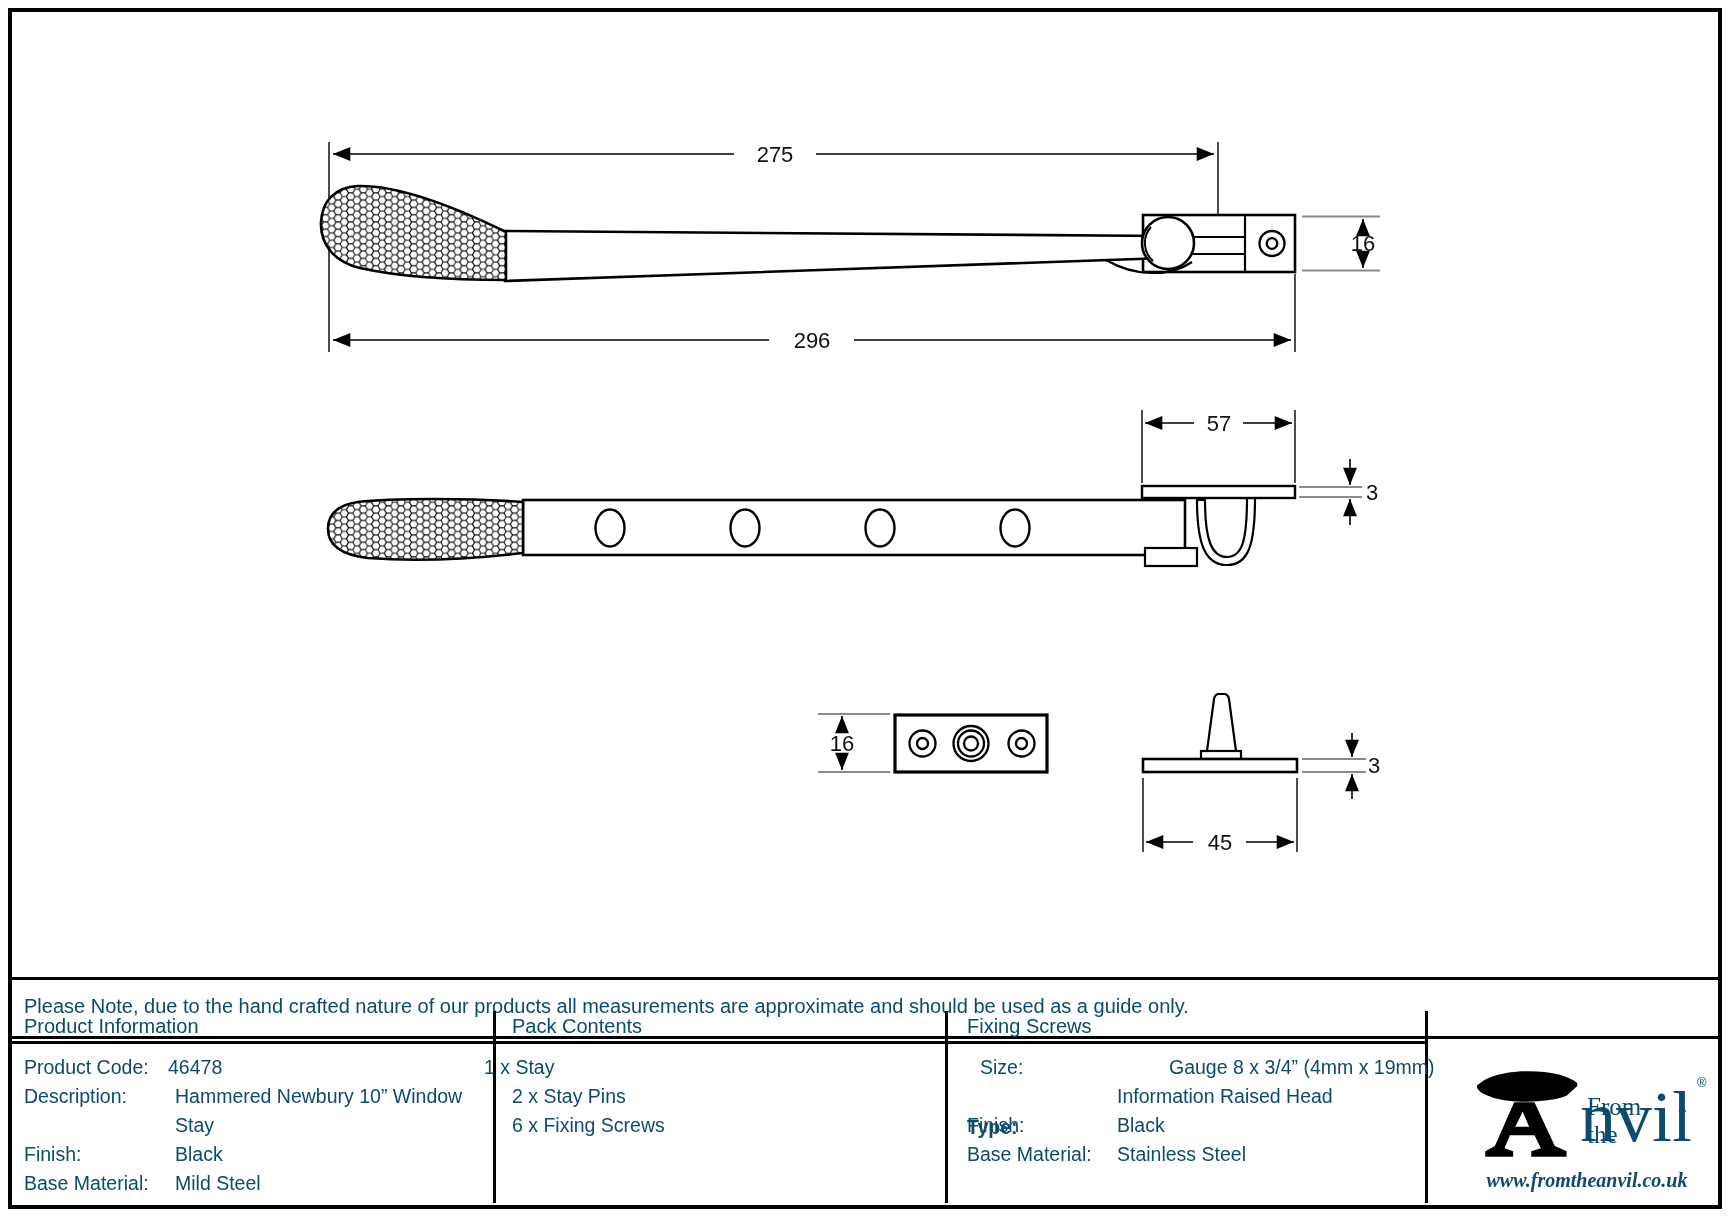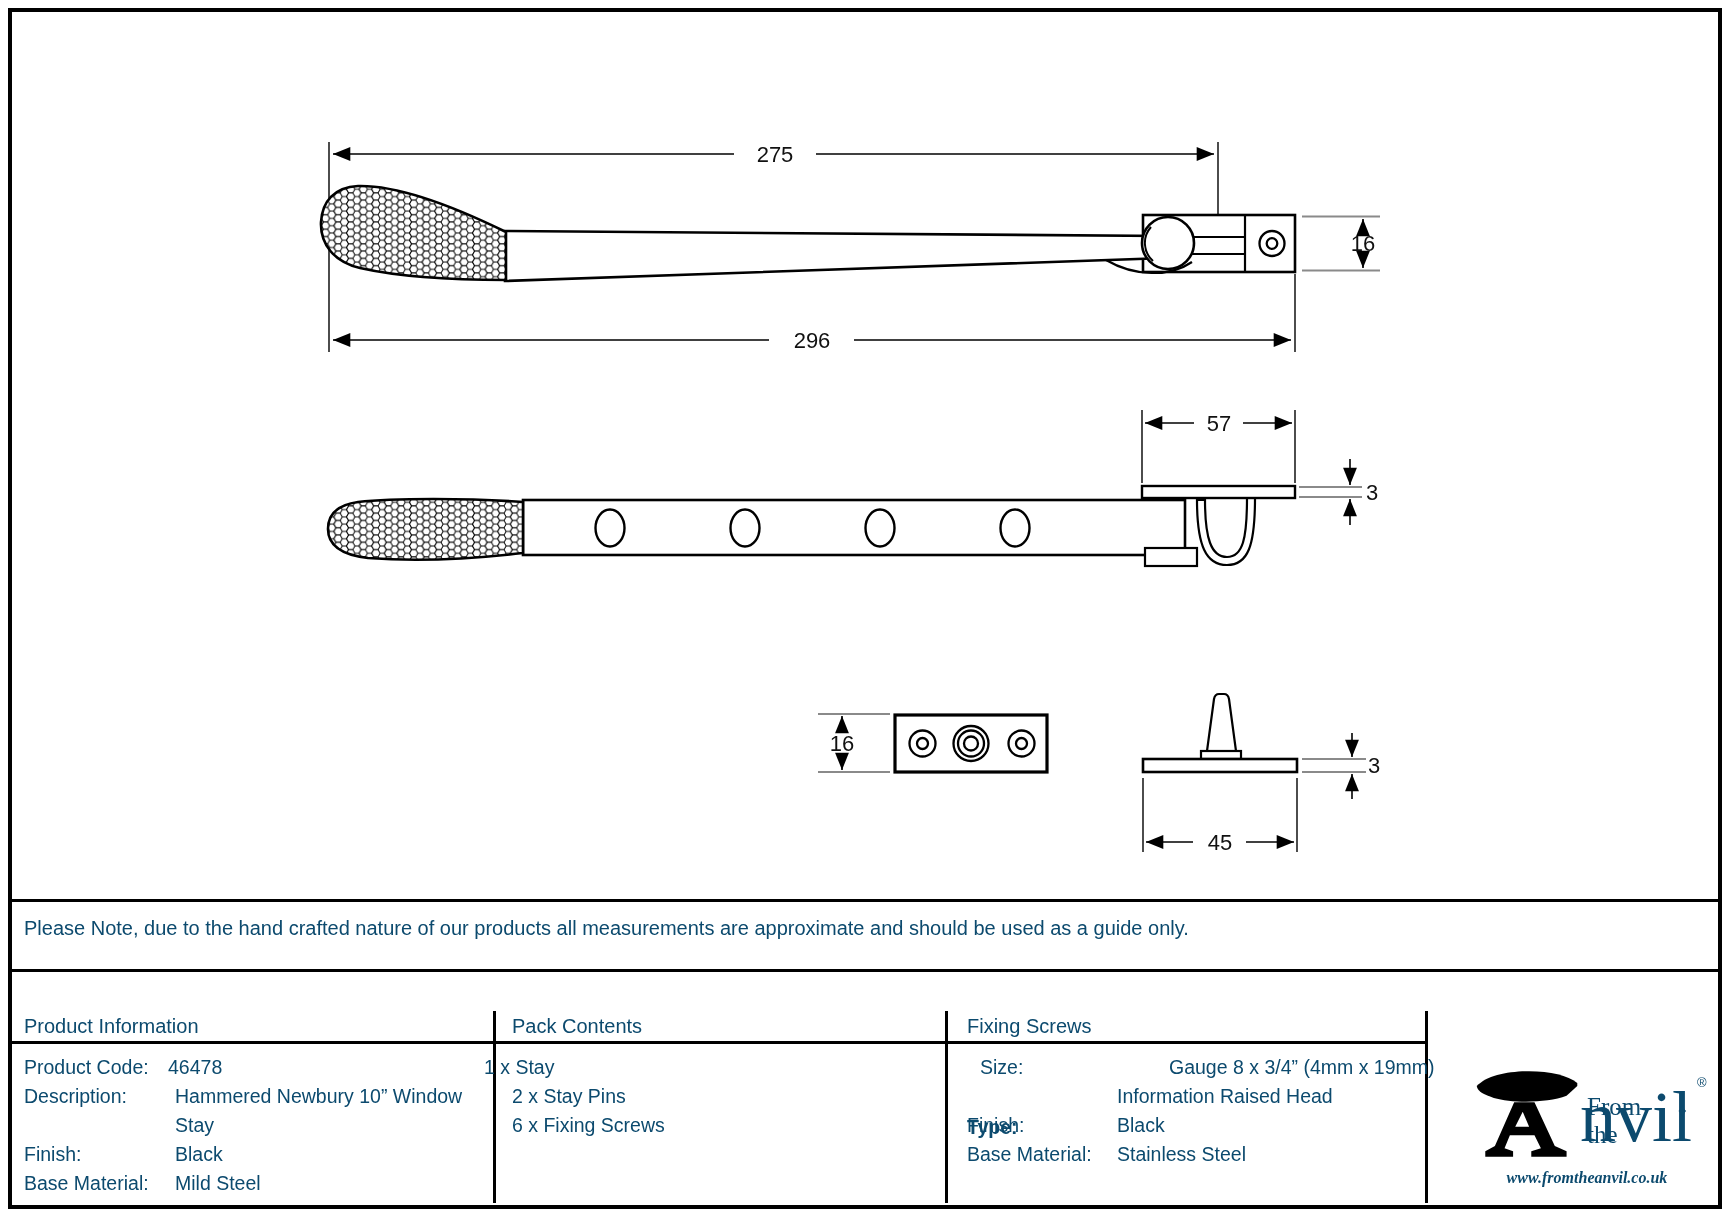--- a/index.html
+++ b/index.html
@@ -2,35 +2,35 @@
 <html><head>
 <meta charset="utf-8">
 <style>
   html,body{margin:0;padding:0;background:#fff;}
   .sheet{position:relative;width:1730px;height:1217px;background:#fff;
          font-family:"Liberation Sans",sans-serif;color:#0c4a6e;overflow:hidden;}
   .frame{position:absolute;left:8px;top:8px;right:8px;bottom:8px;border:4px solid #000;}
   .drawing-svg{position:absolute;left:0;top:0;}
   .dimtxt{font:22px "Liberation Sans",sans-serif;fill:#111;}
   
-  .note-row{position:absolute;left:8px;right:8px;top:899px;height:73px;
+  .note-row{position:absolute;left:8px;right:8px;top:977px;height:62px;
             border-top:3px solid #000;border-bottom:3px solid #000;box-sizing:border-box;}
   .note-row span{position:absolute;left:16px;top:15px;font-size:20px;}
   .hline-header{position:absolute;left:8px;top:1041px;width:1417px;height:3px;background:#000;}
   .vsep{position:absolute;top:1011px;height:192px;width:3px;background:#000;}
   .cell{position:absolute;font-size:19.5px;line-height:1;white-space:nowrap;}
   .hdr{font-size:20px;}
   
   .logo-cell{position:absolute;left:1425px;top:1011px;width:243px;height:192px;}
   .logo-fromthe{position:absolute;left:162px;top:82px;font-family:"Liberation Serif",serif;font-size:25px;}
   .logo-diamond{position:absolute;left:253px;top:90px;font-size:17px;}
   .logo-reg{position:absolute;left:272px;top:64px;font-size:13px;}
   .logo-anvil{position:absolute;left:155px;top:70px;font-family:"Liberation Serif",serif;font-size:72px;line-height:1;}
   .logo-url{position:absolute;left:52px;top:158px;width:220px;text-align:center;
-            font-family:"Liberation Serif",serif;font-style:italic;font-weight:bold;font-size:16px;}
+            font-family:"Liberation Serif",serif;font-style:italic;font-weight:bold;font-size:20px;}
   .anvil-icon{position:absolute;left:48px;top:58px;}
 </style>
 </head>
 <body>
 
 <div class="sheet">
   <div class="frame"></div>
 
   <svg class="drawing-svg" width="1730" height="955" viewBox="0 0 1730 955">
     <defs>

